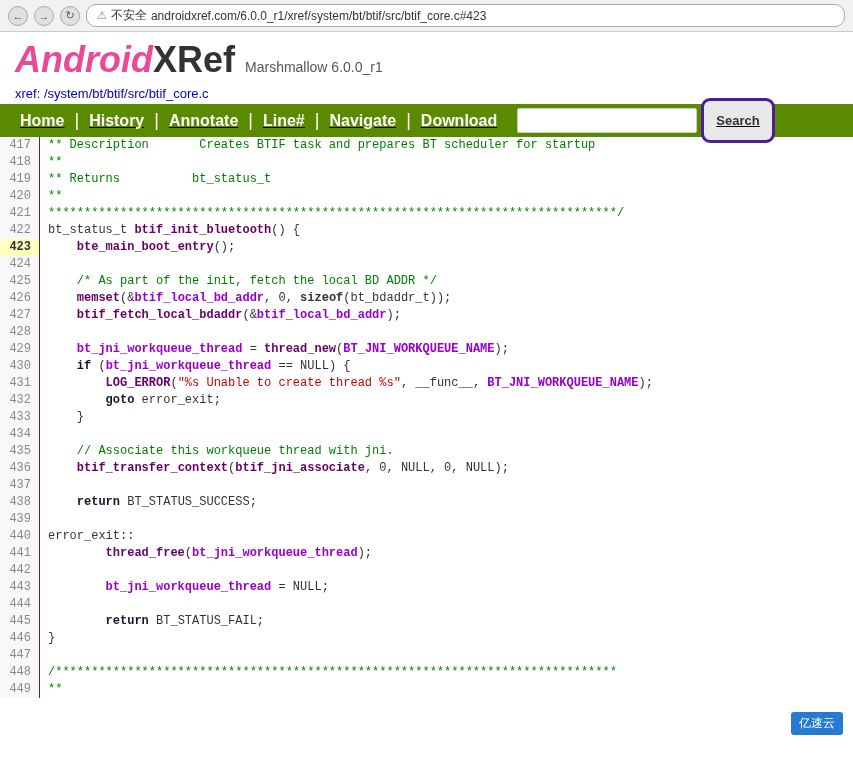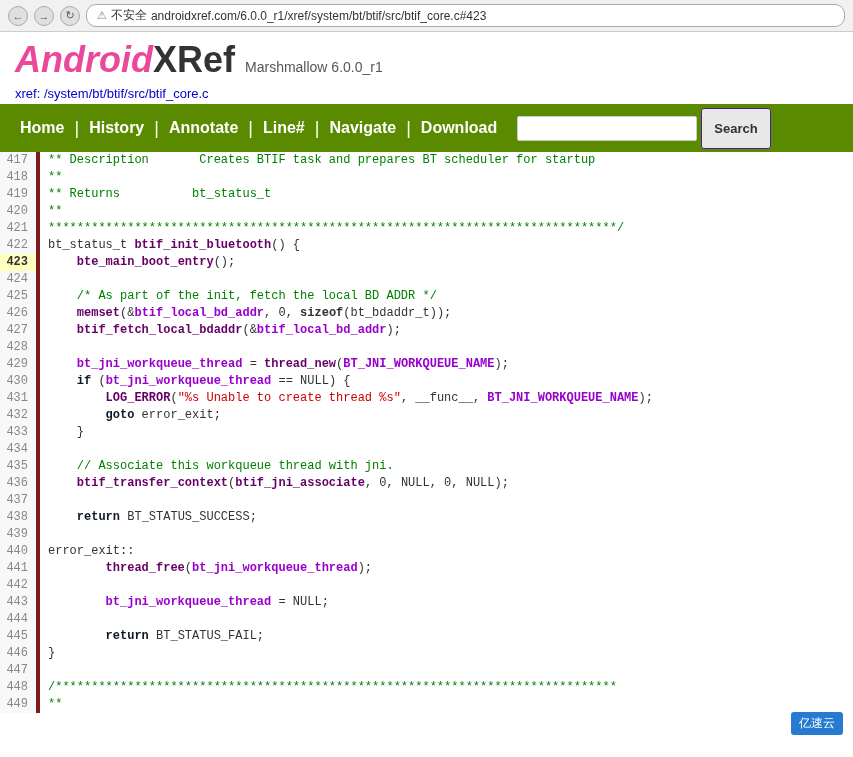--- a/index.html
+++ b/index.html
@@ -60,21 +60,22 @@
       background: #fff;
     }
 
     
     .nav-bar {
       background: #5a8a00;
       padding: 0 10px;
       display: flex;
       align-items: center;
       gap: 0;
-      height: 48px;
+      height: 33px;
+      text-decoration: underline;
     }
     .nav-bar a {
       color: #fff;
       text-decoration: none;
       font-size: 16px;
       padding: 8px 10px;
       font-weight: bold;
     }
     .nav-separator { color: #fff; font-size: 18px; }
     .search-input {
@@ -83,22 +84,22 @@
       border: 1px solid #ccc;
       border-radius: 2px;
       font-size: 13px;
       width: 180px;
       background: #fff;
     }
     .search-btn {
       margin-left: 4px;
       padding: 12px 12px;
       background: #e8e8e8;
-      border: 1px solid #4c1d95;
-      border-radius: 3px;
+      border: 3px solid #4c1d95;
+      border-radius: 9px;
       font-size: 13px;
       cursor: pointer;
       font-weight: bold;
       color: #333;
     }
 
     
     .code-area {
       font-family: 'Courier New', Courier, monospace;
       font-size: 12px;
@@ -111,21 +112,21 @@
       display: flex;
       min-height: 17px;
     }
     .line-num {
       color: #888;
       min-width: 40px;
       text-align: right;
       padding-right: 8px;
       user-select: none;
       background: #f8f8f8;
-      border-right: 4px solid #7f1d1d;
+      border-right: 1px solid #7f1d1d;
       flex-shrink: 0;
     }
     .line-num.highlight { background: #ffffc0; color: #333; font-weight: bold; }
     .code-content {
       padding-left: 8px;
       white-space: pre;
       color: #333;
     }
     
     .kw { color: #0f172a; font-weight: bold; } 

